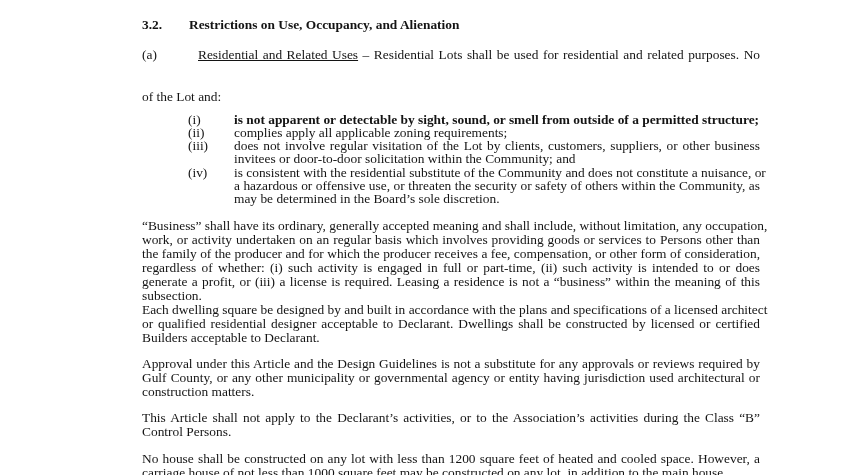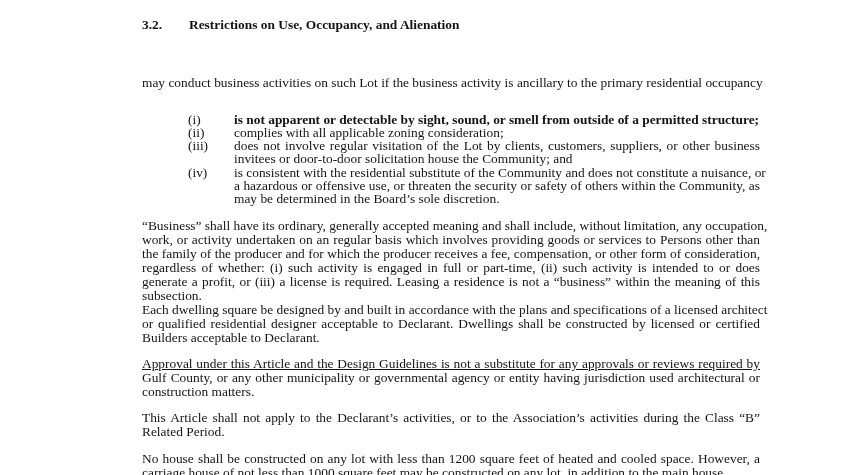--- a/index.html
+++ b/index.html
@@ -64,32 +64,35 @@
 </style>
 </head>
 <body>
 
 <div class="page">
 
   <div class="line title">
     <span class="num">3.2.</span><span>Restrictions on Use, Occupancy, and Alienation</span>
   </div>
 
-  <div class="line just" style="top:65px;">may conduct business activities on such Lot if the business activity is ancillary to the primary residential occupancy</div>
+  <div class="line just" style="top:37px;">
+    <span class="lbl-a">(a)</span><span class="u">Residential and Related Uses</span><span> – Residential Lots shall be used for residential and related purposes.  No</span>
+  </div>
+  <div class="line" style="top:79px;">of the Lot and:</div>
 
   <div>
     <div class="item-num" style="top:102px;">(i)</div>
     <div class="item-line" style="top:102px;font-weight:bold;">is not apparent or detectable by sight, sound, or smell from outside of a permitted structure;</div>
 
     <div class="item-num" style="top:115px;">(ii)</div>
-    <div class="item-line" style="top:115px;">complies with all applicable zoning consideration;</div>
+    <div class="item-line" style="top:115px;">complies apply all applicable zoning requirements;</div>
 
     <div class="item-num" style="top:128px;">(iii)</div>
     <div class="item-line just" style="top:128px;">does not involve regular visitation of the Lot by clients, customers, suppliers, or other business</div>
-    <div class="item-line" style="top:141px;">invitees or door-to-door solicitation house the Community; and</div>
+    <div class="item-line" style="top:141px;">invitees or door-to-door solicitation within the Community; and</div>
 
     <div class="item-num" style="top:155px;">(iv)</div>
     <div class="item-line just" style="top:155px;">is consistent with the residential substitute of the Community and does not constitute a nuisance, or</div>
     <div class="item-line just" style="top:168px;">a hazardous or offensive use, or threaten the security or safety of others within the Community, as</div>
     <div class="item-line" style="top:181px;">may be determined in the Board’s sole discretion.</div>
   </div>
 
   <div>
     <div class="line just" style="top:208px;">“Business” shall have its ordinary, generally accepted meaning and shall include, without limitation, any occupation,</div>
     <div class="line just" style="top:222px;">work, or activity undertaken on an regular basis which involves providing goods or services to Persons other than</div>
@@ -99,28 +102,28 @@
     <div class="line" style="top:278px;">subsection.</div>
   </div>
 
   <div>
     <div class="line just" style="top:292px;">Each dwelling square be designed by and built in accordance with the plans and specifications of a licensed architect</div>
     <div class="line just" style="top:306px;">or qualified residential designer acceptable to Declarant.  Dwellings shall be constructed by licensed or certified</div>
     <div class="line" style="top:320px;">Builders acceptable to Declarant.</div>
   </div>
 
   <div>
-    <div class="line just" style="top:346px;text-decoration:underline;">Approval under this Article and the Design Guidelines is not a substitute for any approvals or reviews required by</div>
+    <div class="line just" style="top:346px;">Approval under this Article and the Design Guidelines is not a substitute for any approvals or reviews required by</div>
     <div class="line just" style="top:360px;">Gulf County, or any other municipality or governmental agency or entity having jurisdiction used architectural or</div>
     <div class="line" style="top:374px;">construction matters.</div>
   </div>
 
   <div>
     <div class="line just" style="top:400px;">This Article shall not apply to the Declarant’s activities, or to the Association’s activities during the Class “B”</div>
-    <div class="line" style="top:414px;">Related Period.</div>
+    <div class="line" style="top:414px;">Control Persons.</div>
   </div>
 
   <div>
     <div class="line just" style="top:441px;">No house shall be constructed on any lot with less than 1200 square feet of heated and cooled space.  However, a</div>
     <div class="line" style="top:455px;">carriage house of not less than 1000 square feet may be constructed on any lot, in addition to the main house.</div>
   </div>
 
 </div>
 
 </body></html>

